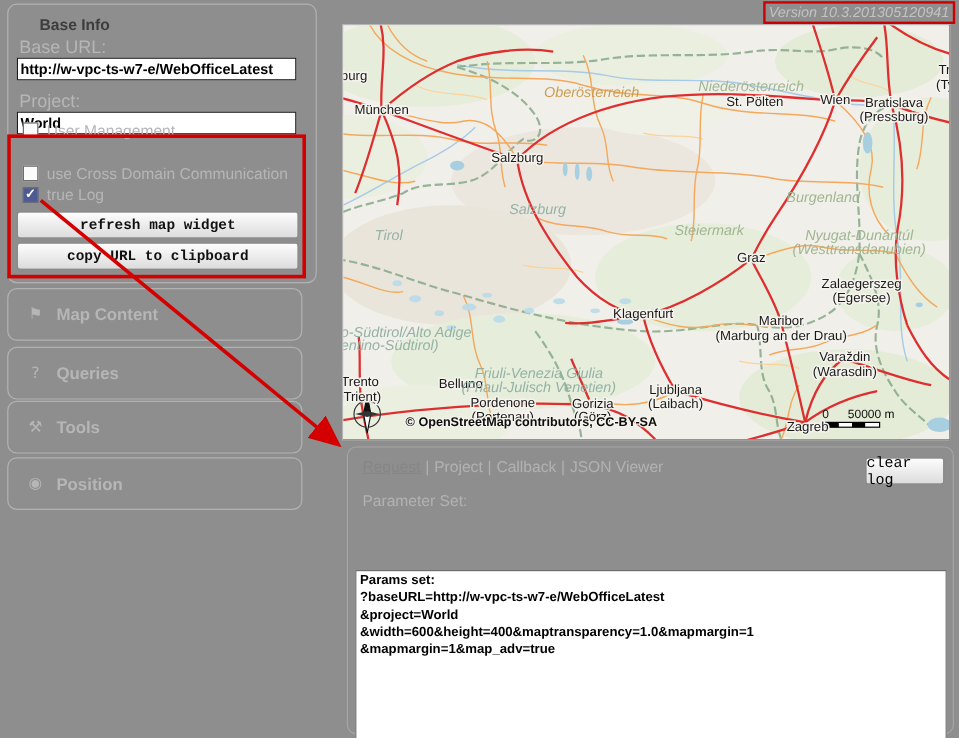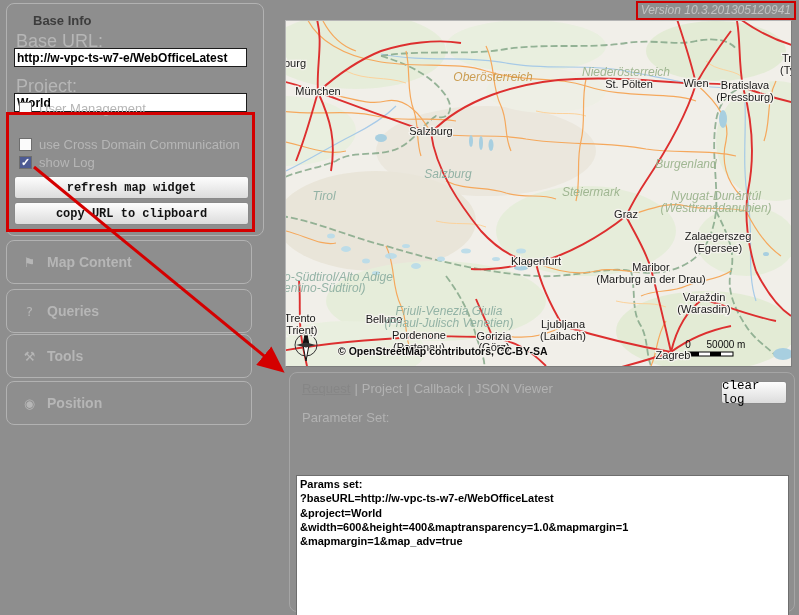--- a/index.html
+++ b/index.html
@@ -5,21 +5,21 @@
   html,body{margin:0;padding:0;}
   body{
     width:799px;height:615px;position:relative;overflow:hidden;
     background:#8e8e8e;
     font-family:"Liberation Sans",sans-serif;
   }
   
   .panel-border{border:1px solid #b2b2b2;border-radius:8px;position:absolute;box-sizing:border-box;}
   #base-info{left:6px;top:3px;width:258px;height:233px;}
   #base-info .title{position:absolute;left:9px;top:9px;font-size:13px;font-weight:bold;color:#3d3d3d;margin-left:17px;}
-  .field-label{position:absolute;left:9px;font-size:18px;color:#b6b6b6;}
+  .field-label{position:absolute;left:9px;font-size:15px;color:#b6b6b6;}
   .text-input{
     position:absolute;left:7px;width:227px;height:17px;
     border:1px solid #1c1c1c;background:#fff;color:#000;
     font-family:"Liberation Sans",sans-serif;font-size:12px;font-weight:bold;
     padding:0 2px;box-sizing:content-box;border-radius:0;
   }
   .cb-row{position:absolute;left:12px;display:flex;align-items:center;gap:7px;height:15px;}
   .cb{width:13px;height:13px;background:#fbfbfb;border:1px solid #6e6e6e;box-sizing:border-box;
       display:inline-flex;align-items:center;justify-content:center;flex:0 0 13px;}
   .cb.checked{background:#4d5a93;}
@@ -91,21 +91,21 @@
   <div class="cb-row" style="top:97px;">
     <span class="cb"></span>
     <span class="cb-label">User Management</span>
   </div>
   <div class="cb-row" style="top:133px;justify-content:space-between;">
     <span class="cb"></span>
     <span class="cb-label">use Cross Domain Communication</span>
   </div>
   <div class="cb-row" style="top:151px;">
     <span class="cb checked"></span>
-    <span class="cb-label">show Log</span>
+    <span class="cb-label">true Log</span>
   </div>
 
   <div class="btn" style="top:172px;">refresh map widget</div>
   <div class="btn" style="top:198px;">copy URL to clipboard</div>
 </div>
 
 <div class="panel-border acc-panel" style="top:240px;">
   <span class="acc-icon">⚑</span>
   <span class="acc-label">Map Content</span>
 </div>

